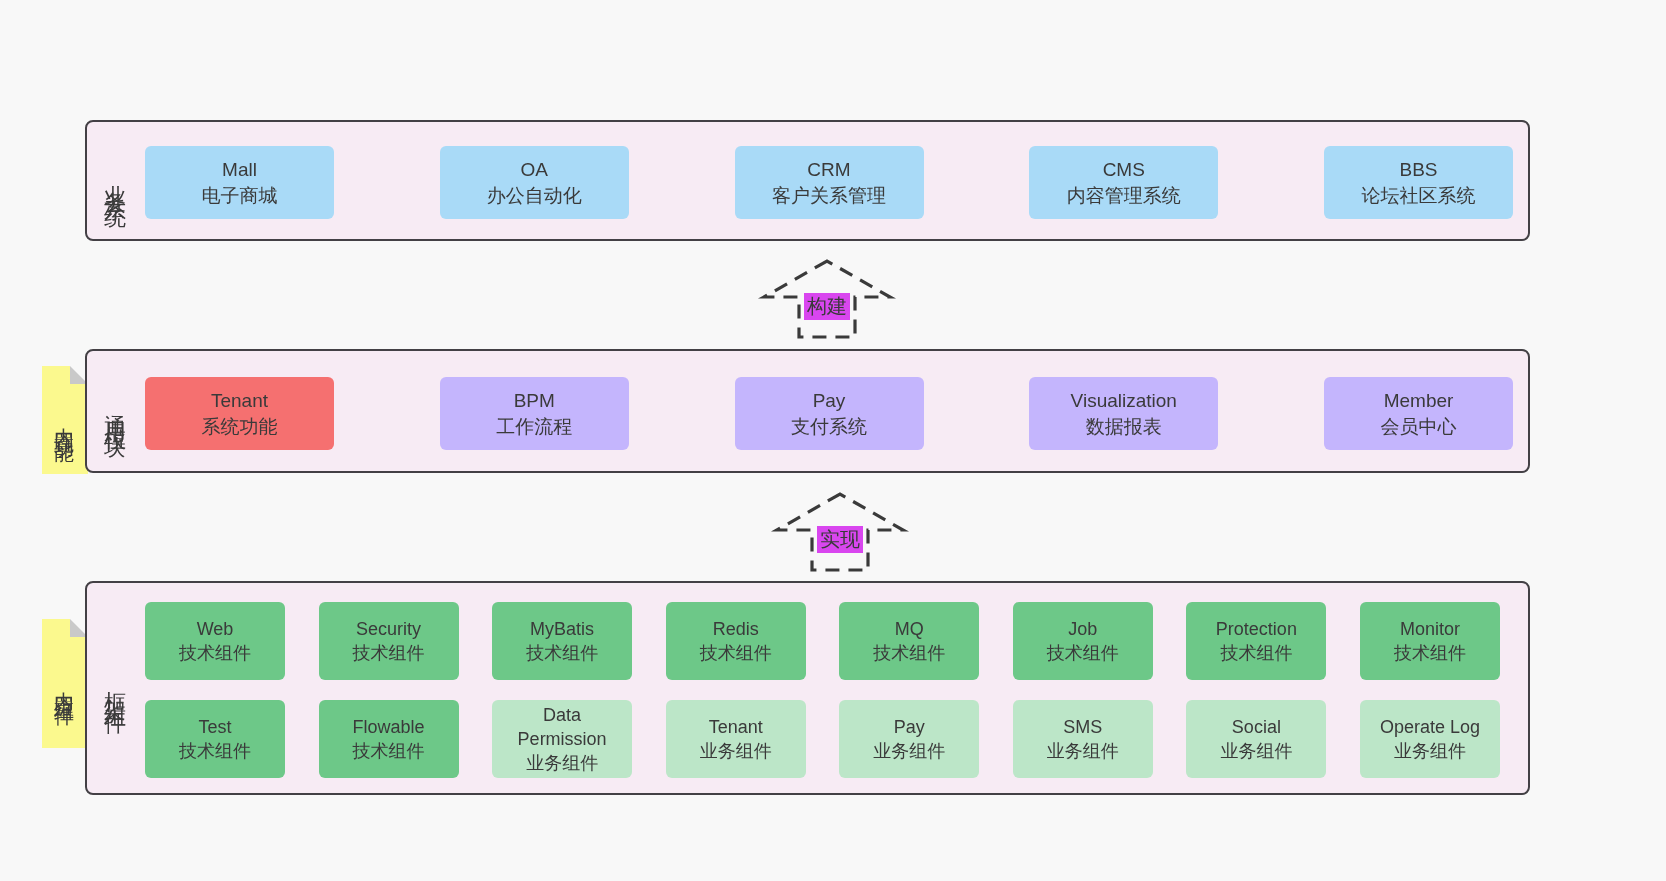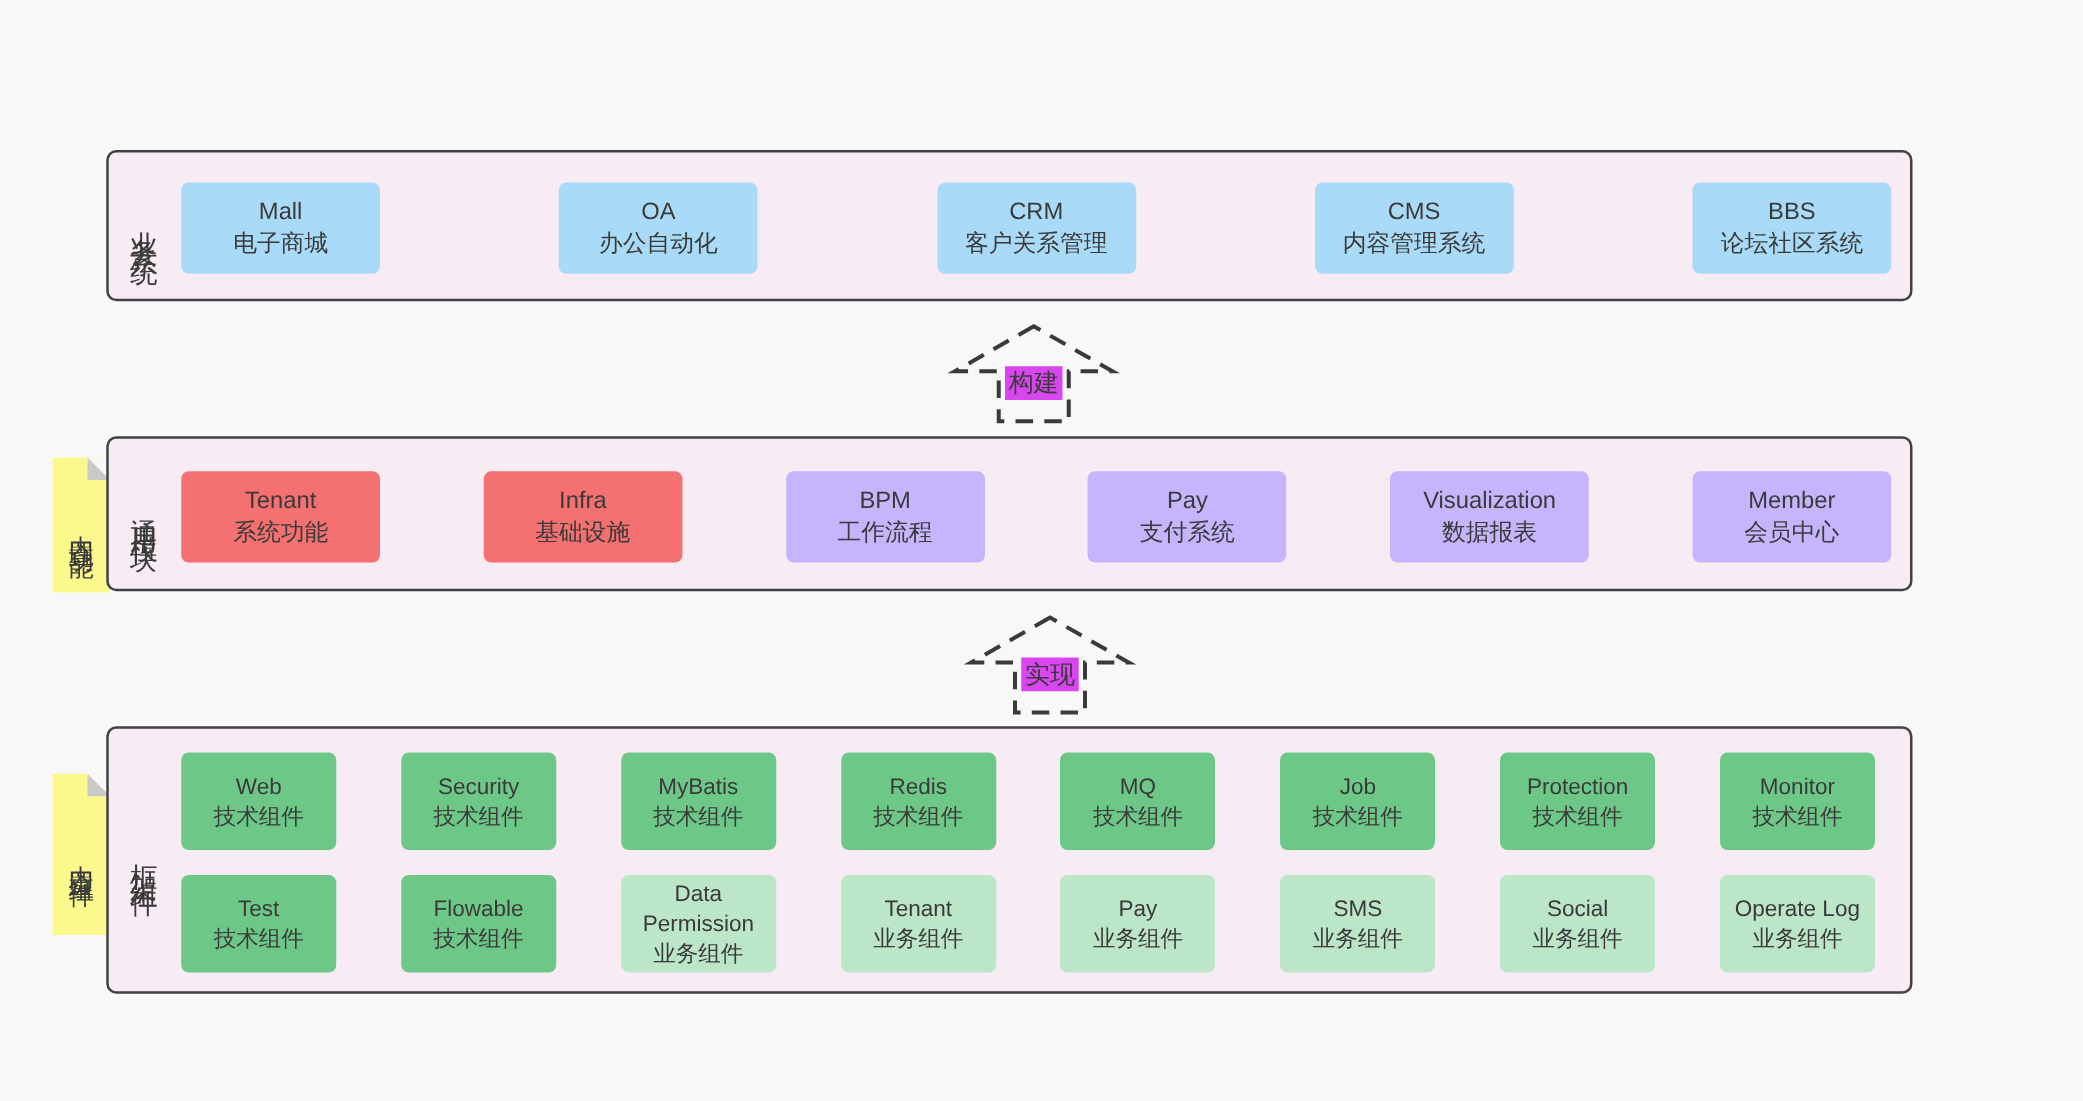--- a/index.html
+++ b/index.html
@@ -31,22 +31,22 @@
   #row-business { top:24px;  height:73px; }
   #row-modules  { top:26px;  height:73px; }
   #row-fw1      { top:19px;  height:78px; }
   #row-fw2      { top:117px; height:78px; }
   .box {
     border-radius:6px;
     display:flex; flex-direction:column;
     align-items:center; justify-content:center;
     text-align:center;
   }
-  .bbox { width:159px; font-size:19px; line-height:26px; }
-  .gbox { width:124px; font-size:18px; line-height:24px; padding:0 9px; }
+  .bbox { width:189px; font-size:19px; line-height:26px; }
+  .gbox { width:140px; font-size:18px; line-height:24px; padding:0 9px; }
   .blue   { background:#a9daf7; }
   .red    { background:#f57070; }
   .pink   { background:#c4b5fd; }
   .gdark  { background:#6dc888; }
   .glight { background:#bce6c8; }
   .sticky { position:absolute; left:42px; width:46px; background:#fbf98e; }
   #sticky-modules   { top:366px; height:108px; }
   #sticky-framework { top:619px; height:129px; }
   .fold {
     position:absolute; top:0; right:0; width:0; height:0;
@@ -113,24 +113,20 @@
   <span class="arrow-label">构建</span>
 </div>
 
 <div class="section" id="sec-modules">
   <span class="sec-label">通用模块</span>
   <div class="row row-wide" id="row-modules">
     <div class="box bbox red">
       <div>Tenant</div>
       <div>系统功能</div>
     </div>
-    <div class="box bbox red">
-      <div>Infra</div>
-      <div>基础设施</div>
-    </div>
     <div class="box bbox pink">
       <div>BPM</div>
       <div>工作流程</div>
     </div>
     <div class="box bbox pink">
       <div>Pay</div>
       <div>支付系统</div>
     </div>
     <div class="box bbox pink">
       <div>Visualization</div>

